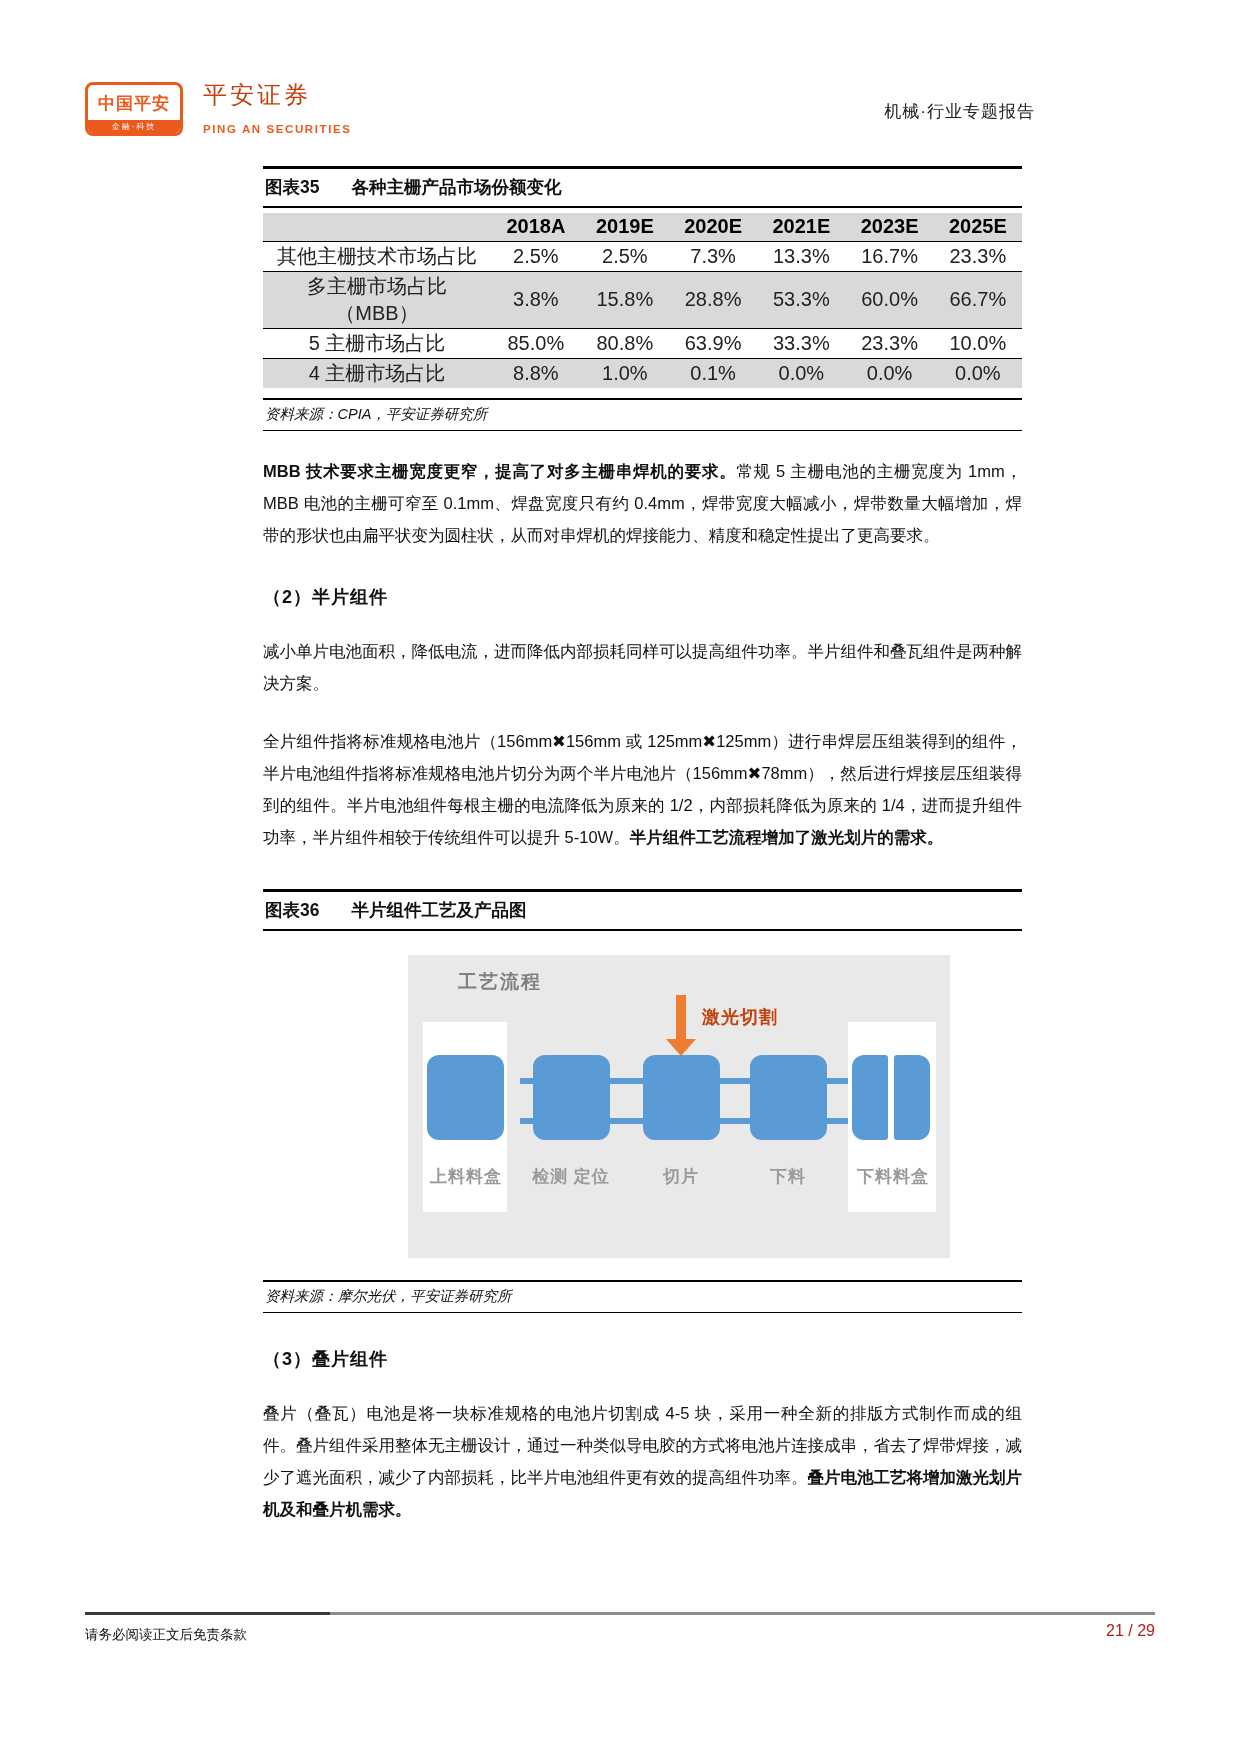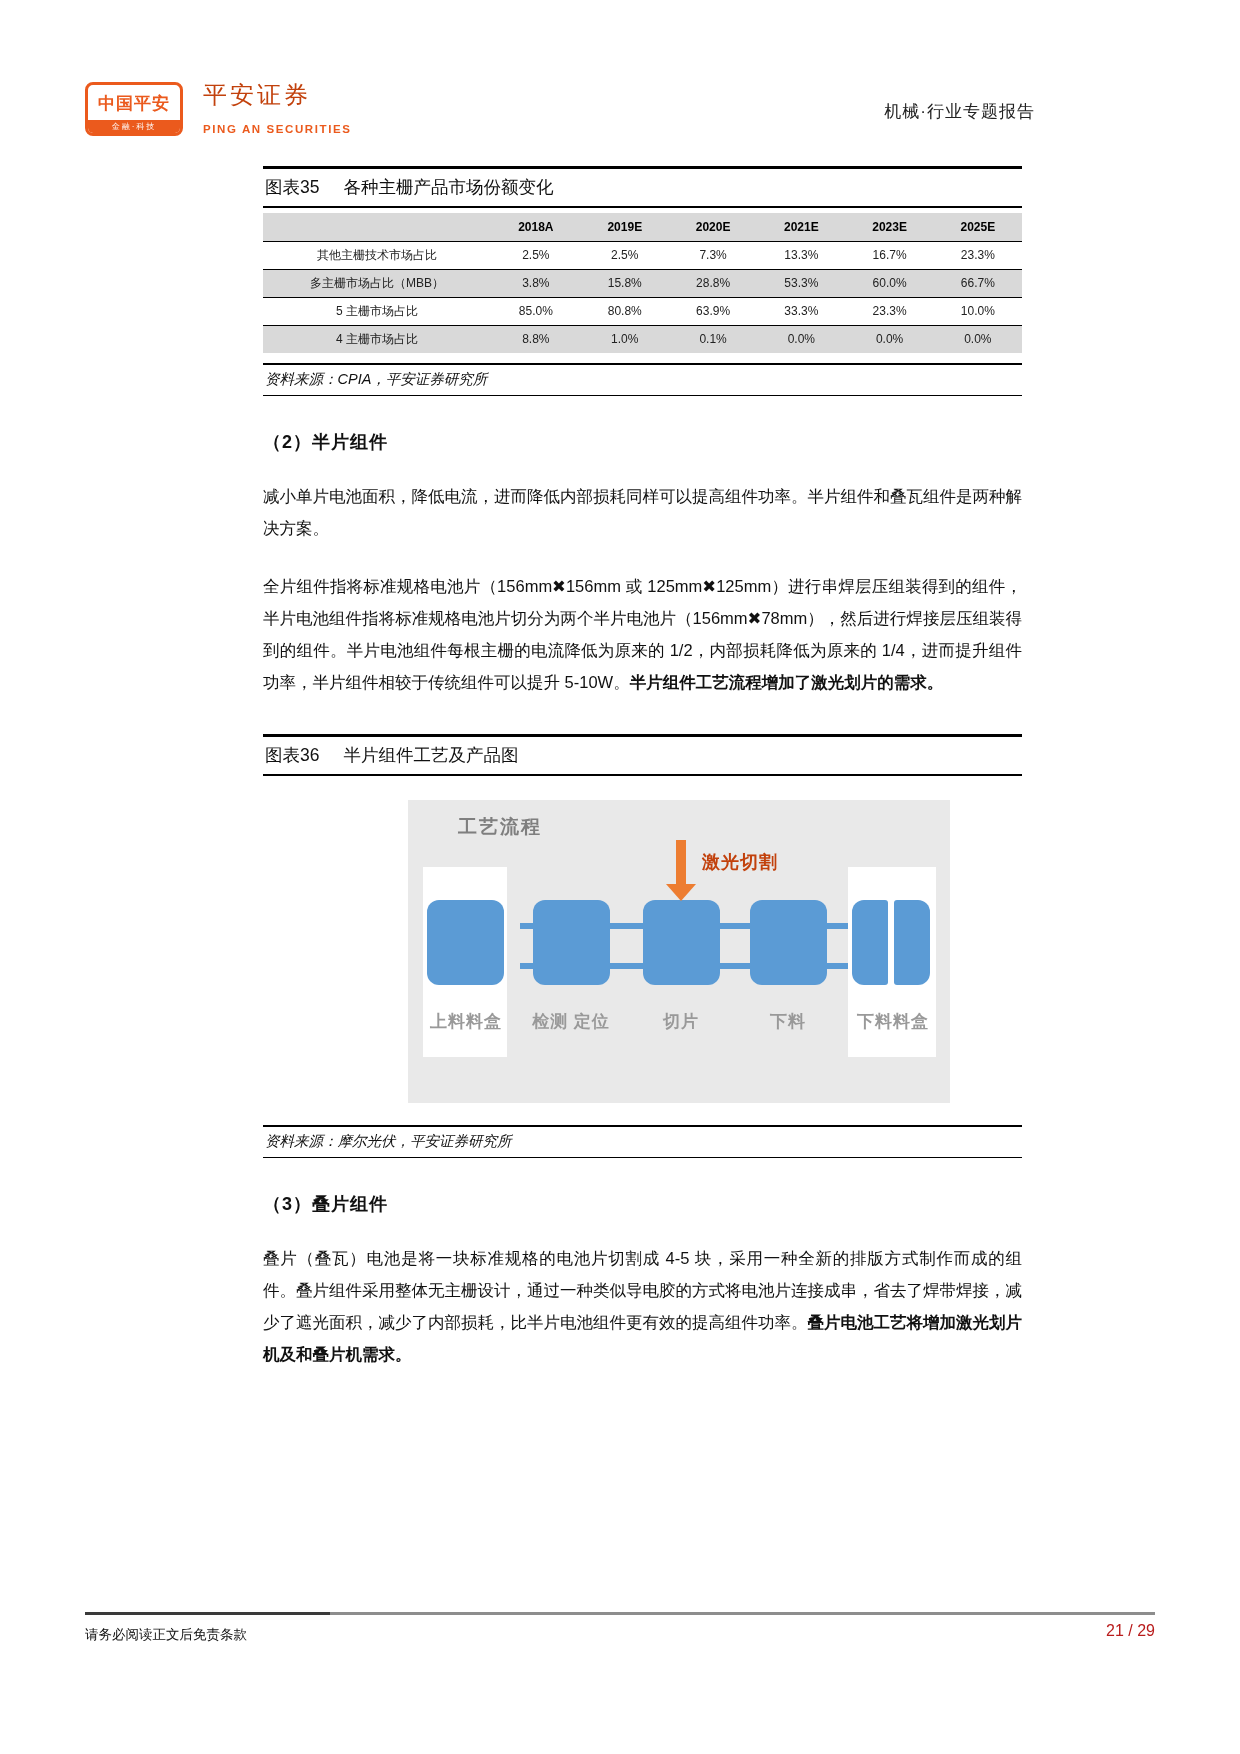--- a/index.html
+++ b/index.html
@@ -20,26 +20,26 @@
   .badge-bottom { background:#eb5a1d; color:#ffffff; font-size:8px; line-height:13px; text-align:center; letter-spacing:2px; }
   .brand-cn { color:#c2410c; font-size:24px; font-weight:400; letter-spacing:3px; line-height:1; }
   .brand-en { color:#eb5a1d; font-size:11.5px; font-weight:600; letter-spacing:1.6px; margin-top:16px; }
   .report-type { position:absolute; right:205px; top:100px; font-size:17px; color:#222; letter-spacing:1px; }
 
   
   .content { position:absolute; left:263px; top:166px; width:759px; }
 
   .fig-title {
     border-top:3px solid #000; border-bottom:2px solid #000;
-    padding:6px 2px 7px; font-weight:400; font-size:17.5px;
-    display:flex; gap:24px; align-items:baseline;
+    padding:6px 2px 7px; font-weight:700; font-size:17.5px;
+    display:flex; gap:32px; align-items:baseline;
   }
 
   
-  table.mtable { width:100%; border-collapse:collapse; margin-top:5px; font-size:12px; color:#222; }
+  table.mtable { width:100%; border-collapse:collapse; margin-top:5px; font-size:20px; color:#222; }
   table.mtable th, table.mtable td { height:28px; text-align:center; font-weight:400; padding:1px 4px; }
   table.mtable th { font-weight:700; color:#000; }
   table.mtable tr { border-bottom:1.5px solid #000; }
   table.mtable tr.shaded { background:#d9d9d9; }
   table.mtable tr.last { border-bottom:none;padding-left:18px; }
   table.mtable .lbl { width:228px; }
 
   .fig-source {
     margin-top:10px; border-top:2px solid #000; border-bottom:1.5px solid #000;
     font-style:italic; font-size:14.5px; padding:5px 2px 6px; color:#111;
@@ -149,20 +149,21 @@
         <td>0.1%</td>
         <td>0.0%</td>
         <td>0.0%</td>
         <td>0.0%</td>
       </tr>
     </tbody>
       </table>
 
     <div class="fig-source">资料来源：CPIA，平安证券研究所</div>
 
+    <p class="para"><span class="b">MBB 技术要求主栅宽度更窄，提高了对多主栅串焊机的要求。</span><span>常规 5 主栅电池的主栅宽度为 1mm，MBB 电池的主栅可窄至 0.1mm、焊盘宽度只有约 0.4mm，焊带宽度大幅减小，焊带数量大幅增加，焊带的形状也由扁平状变为圆柱状，从而对串焊机的焊接能力、精度和稳定性提出了更高要求。</span></p>
 
     <h3 class="sec-heading">（2）半片组件</h3>
     <p class="para mt26">减小单片电池面积，降低电流，进而降低内部损耗同样可以提高组件功率。半片组件和叠瓦组件是两种解决方案。</p>
     <p class="para mt26"><span>全片组件指将标准规格电池片（156mm✖156mm 或 125mm✖125mm）进行串焊层压组装得到的组件，半片电池组件指将标准规格电池片切分为两个半片电池片（156mm✖78mm），然后进行焊接层压组装得到的组件。半片电池组件每根主栅的电流降低为原来的 1/2，内部损耗降低为原来的 1/4，进而提升组件功率，半片组件相较于传统组件可以提升 5-10W。</span><span class="b">半片组件工艺流程增加了激光划片的需求。</span></p>
 
     <div class="fig-title mt36">
       <span>图表36</span>
       <span>半片组件工艺及产品图</span>
     </div>
 

